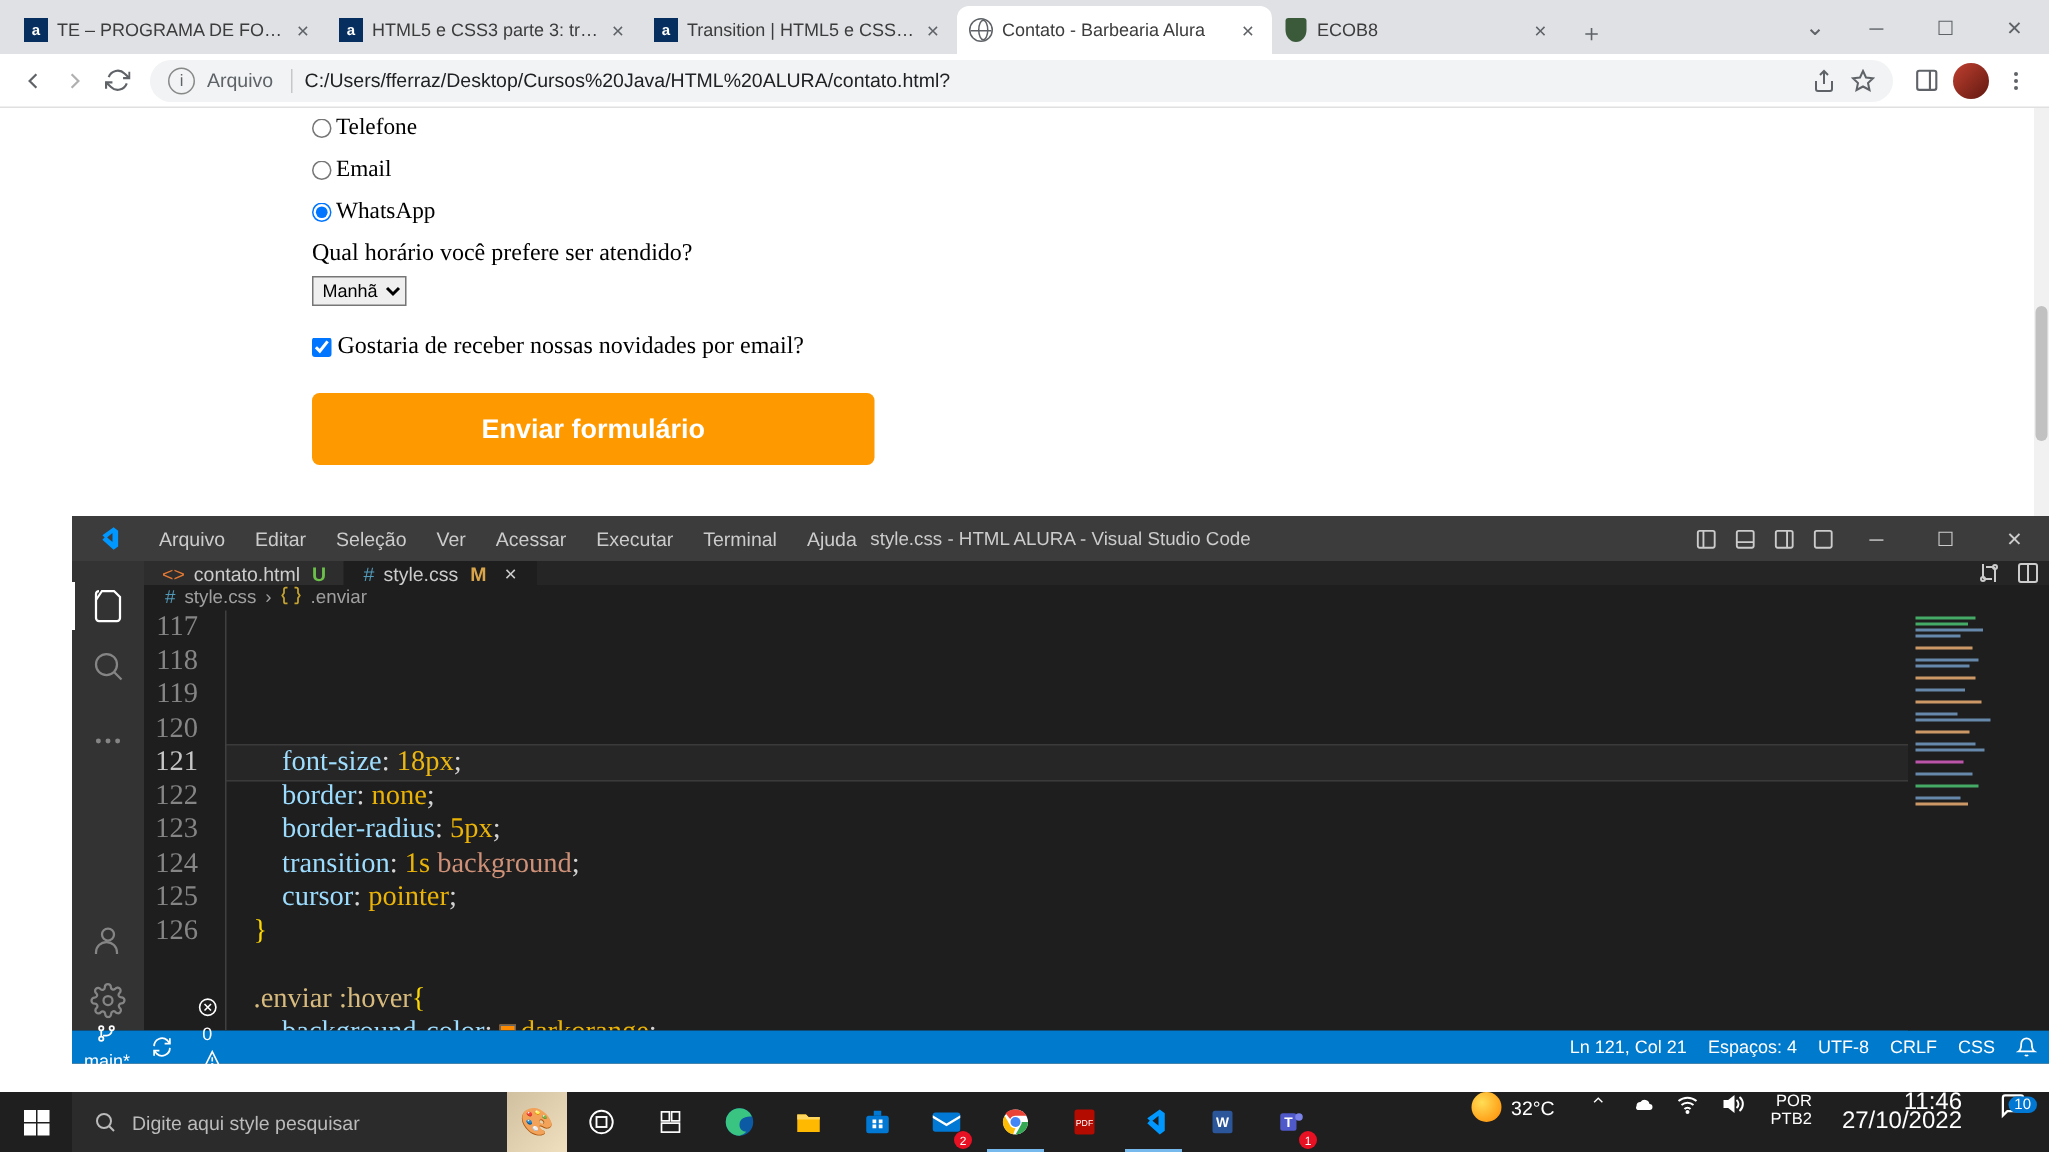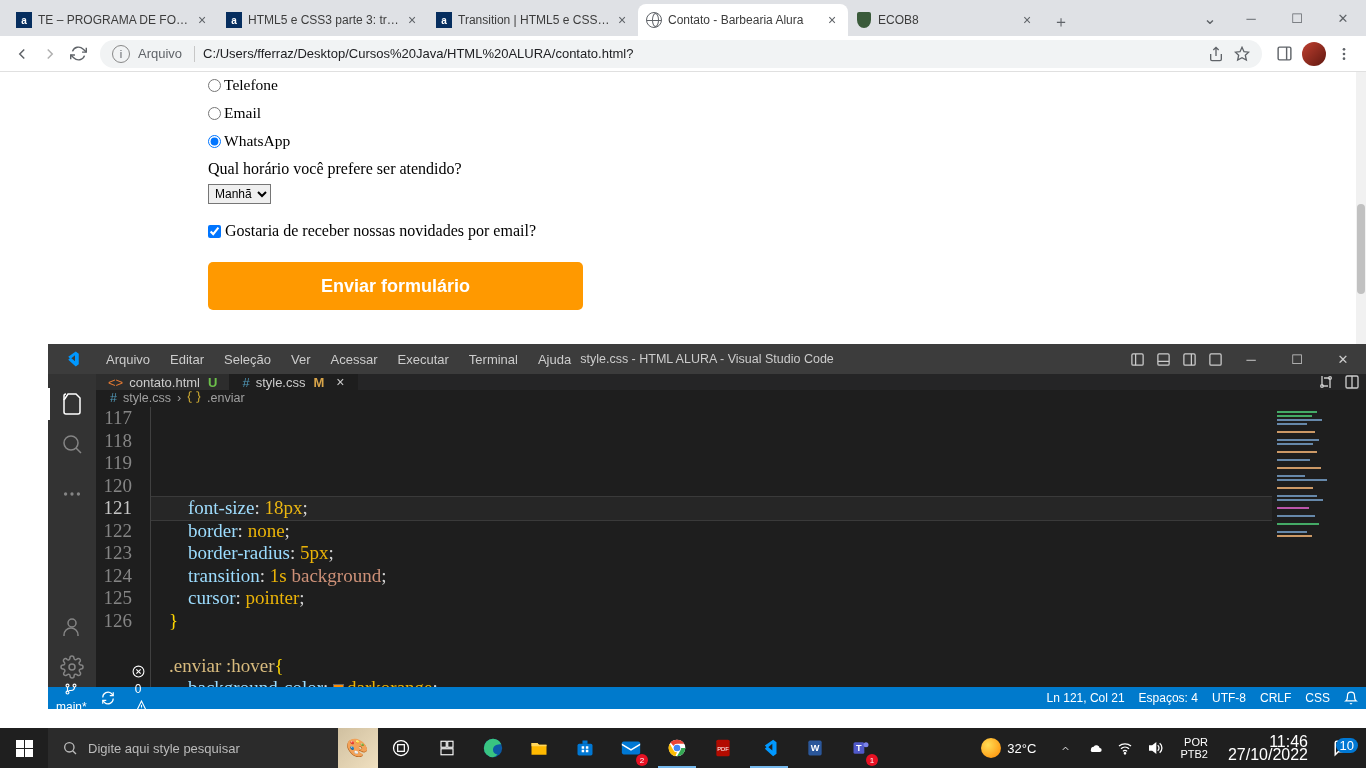--- a/index.html
+++ b/index.html
@@ -88,28 +88,28 @@
 
 
 .taskbar { position:absolute; left:0; right:0; bottom:0; height:40px; background:#1f1f1f; display:flex; align-items:center; color:#fff; font-size:13px;}
 .tb-start { width:48px; height:40px; display:flex; align-items:center; justify-content:center;}
 .win-logo { display:grid; grid-template-columns:8px 8px; grid-template-rows:8px 8px; gap:1px;}
 .win-logo span{background:#fff;}
 .tb-search { width:290px; height:40px; background:#2b2b2b; display:flex; align-items:center; padding-left:14px; color:#bbb; gap:10px;}
 .tb-icons { display:flex; align-items:center; height:100%;}
 .tb-icon { width:46px; height:40px; display:flex; align-items:center; justify-content:center; font-size:17px; position:relative;}
 .tb-icon.active::after{content:'';position:absolute;bottom:0;left:4px;right:4px;height:2px;background:#76b9ed;}
-.tray { margin-left:auto; display:flex; align-items:center; height:100%; gap:8px; padding-right:4px;}
+.tray { margin-left:auto; display:flex; align-items:flex-start; height:100%; gap:8px; padding-right:4px;}
 .weather { display:flex; align-items:center; gap:6px; padding:0 10px;}
 .weather-icon{width:20px;height:20px;border-radius:50%;background:radial-gradient(circle at 35% 35%,#ffdd55,#ff8800);}
 .tray-icon { width:22px; display:flex; justify-content:center;}
 .lang-block { text-align:right; font-size:11px; line-height:12px; padding:0 6px;}
 .clock-block { text-align:right; font-size:16px; line-height:13px; padding:0 6px;}
 .notif { width:40px; display:flex; align-items:center; justify-content:center; position:relative;}
-.notif .badge{position:absolute;bottom:4px;right:4px;background:#0078d4;border-radius:8px;font-size:13px;padding:0 4px;}
+.notif .badge{position:absolute;bottom:4px;right:4px;background:#0078d4;border-radius:8px;font-size:10px;padding:0 4px;}
 .cortana-img { width:40px; height:40px; background:linear-gradient(135deg,#d0c0a0,#f0e0c0); display:flex; align-items:center; justify-content:center; font-size:18px;}
 
 svg { display:block; }
 .fav-a{width:16px;height:16px;background:#062e5f;color:#fff;display:flex;align-items:center;justify-content:center;font-size:10px;font-weight:bold;font-family:Arial;}
 .fav-globe{width:16px;height:16px;border:1.5px solid #5f6368;border-radius:50%;position:relative;}
 .fav-globe::before{content:'';position:absolute;left:0;right:0;top:50%;height:1px;background:#5f6368;}
 .fav-globe::after{content:'';position:absolute;top:0;bottom:0;left:50%;width:5px;margin-left:-2.5px;border:1px solid #5f6368;border-radius:50%;}
 .fav-shield{width:14px;height:16px;background:#3a5a3a;border-radius:2px 2px 50% 50%;}
 </style>
 </head>

